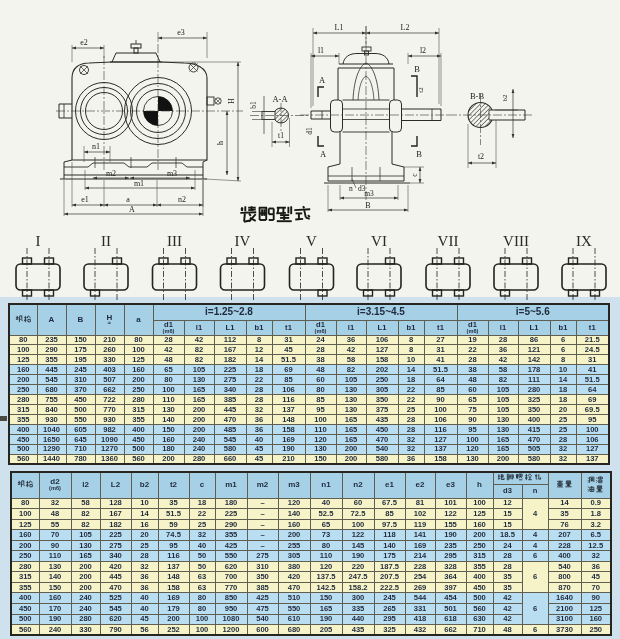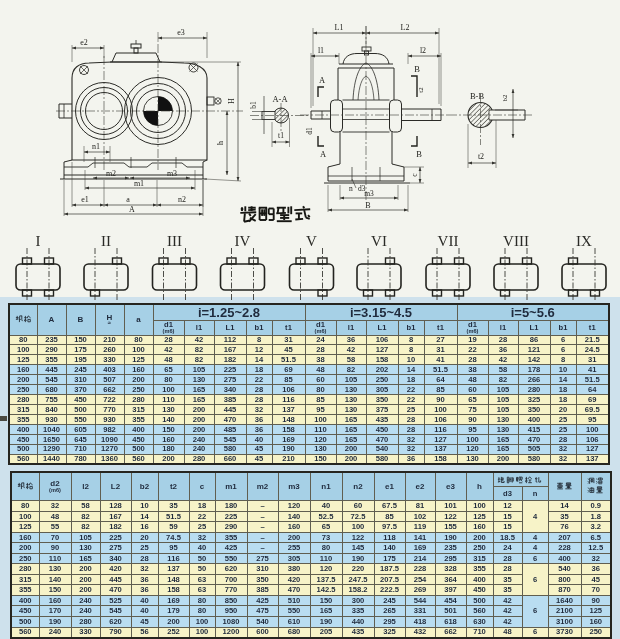--- a/index.html
+++ b/index.html
@@ -13,21 +13,21 @@
 #t2{left:10px;top:471px}
 .tb td{border:1px solid #605e50;text-align:center;vertical-align:middle;padding:0;
   overflow:hidden;white-space:nowrap;line-height:1;font-weight:bold}
 .tb .h td{background:#a6d0e6}
 .tb .y td{background:#f7f3c8}
 .tb .b td{background:#b9ddf1}
 .tb tr.hb td{border-top:1.6px solid #36342c}
 .tb td.gv{border-left:1.6px solid #36342c}
 .lab{font-size:8px}
 .sub{font-size:7.6px}
-.gh{font-size:13px}
+.gh{font-size:10px}
 .m6{font-size:5.6px;margin-top:0px}
 .apx{font-size:6px;line-height:3px}
 </style></head><body>
 <div id="page">
 
 <div id="bluebg"></div>
 <svg class="draw" width="620" height="232" viewBox="0 0 620 232">
       <defs>
         <pattern id="hatch" width="4" height="4" patternTransform="rotate(45)" patternUnits="userSpaceOnUse">
           <line x1="0" y1="0" x2="0" y2="4" stroke="#3c3c36" stroke-width="1"></line>
@@ -620,21 +620,21 @@
           <td>275</td>
           <td>22</td>
           <td>85</td>
           <td class="gv">60</td>
           <td>105</td>
           <td>250</td>
           <td>18</td>
           <td>64</td>
           <td class="gv">48</td>
           <td>82</td>
-          <td>266</td>
+          <td>111</td>
           <td>14</td>
           <td>51.5</td>
         </tr>
         <tr class="b" style="height:9.95px">
           <td>250</td>
           <td>680</td>
           <td>370</td>
           <td>662</td>
           <td>250</td>
           <td class="gv">100</td>

